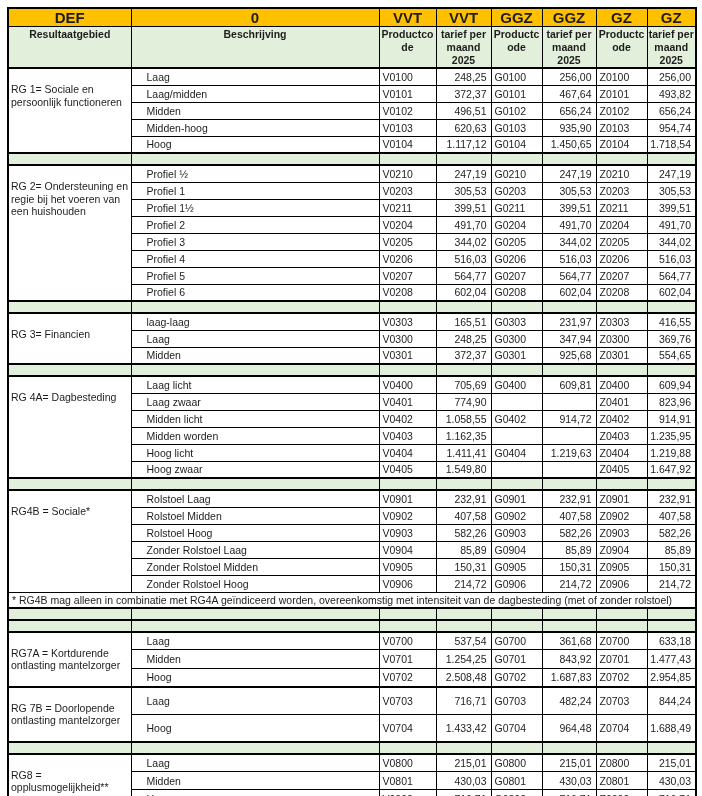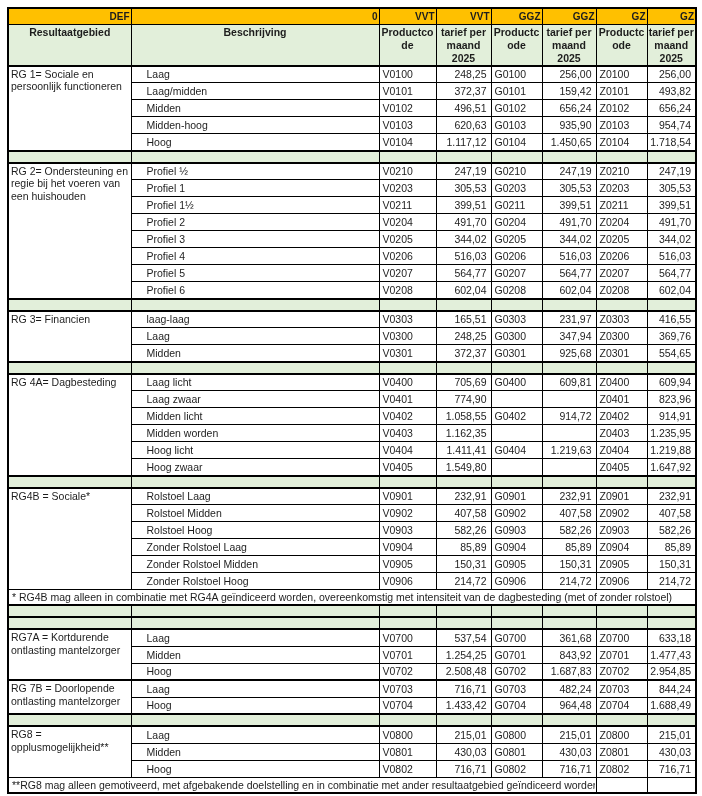--- a/index.html
+++ b/index.html
@@ -13,42 +13,42 @@
     color:#1d1d1d;
   }
   .tariff-table td,.tariff-table th{
     border:1px solid #000;
     overflow:hidden;
     box-sizing:border-box;
   }
   th.hdr-orange{
     background:#FFC000;
     font-weight:bold;
-    font-size:10px;
+    font-size:15px;
     height:16px;
-    text-align:right;
+    text-align:center;
     padding:0 1px;
   }
   th.hdr-green{
     background:#E2EFDA;
     font-weight:bold;
     font-size:10.5px;
     height:36px;
     vertical-align:top;
     text-align:center;
     padding:1px 1px 0 1px;
     line-height:13px;
     overflow-wrap:anywhere;
     border-bottom:2px solid #000;
   }
   .data-row td{height:17px;font-size:10.5px;background:#fff;}
   td.group-label{
     vertical-align:top;
     text-align:left;
-    padding:1px 2px;
+    padding:14px 2px;
     line-height:12.5px;
   }
   td.desc{padding:1px 15px;text-align:left;vertical-align:middle;}
   td.code{padding:1px 3px;text-align:left;vertical-align:middle;}
   td.tarief{padding:1px 4px 1px 1px;text-align:right;vertical-align:middle;}
   tr.sep td{
     background:#E2EFDA;
     height:12px;
     border-top:2px solid #000;
     border-bottom:2px solid #000;
@@ -111,21 +111,21 @@
         <td class="code">G0100</td>
         <td class="tarief">256,00</td>
         <td class="code">Z0100</td>
         <td class="tarief">256,00</td>
       </tr>
       <tr class="data-row">
         <td class="desc">Laag/midden</td>
         <td class="code">V0101</td>
         <td class="tarief">372,37</td>
         <td class="code">G0101</td>
-        <td class="tarief">159,42</td>
+        <td class="tarief">467,64</td>
         <td class="code">Z0101</td>
         <td class="tarief">493,82</td>
       </tr>
       <tr class="data-row">
         <td class="desc">Midden</td>
         <td class="code">V0102</td>
         <td class="tarief">496,51</td>
         <td class="code">G0102</td>
         <td class="tarief">656,24</td>
         <td class="code">Z0102</td>

